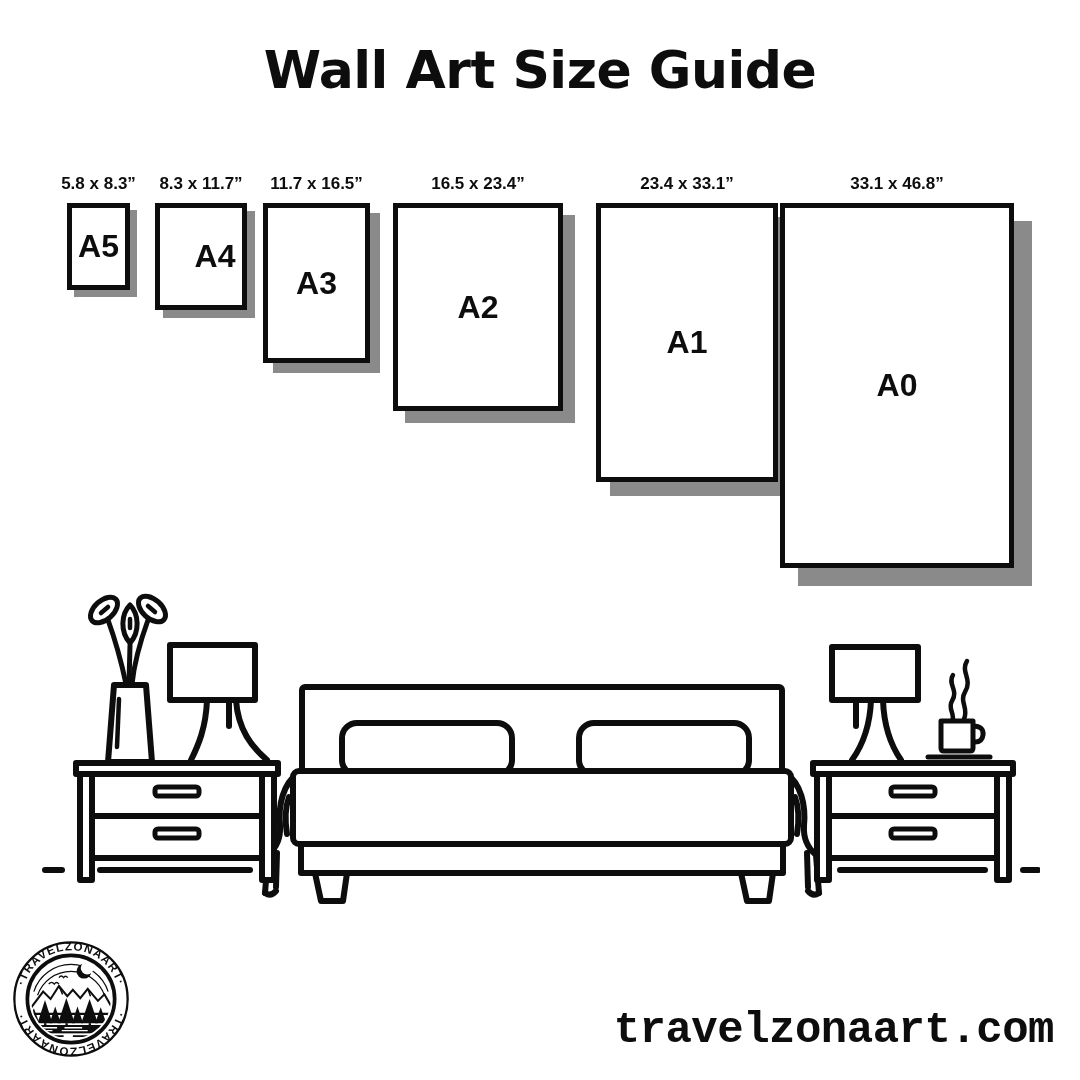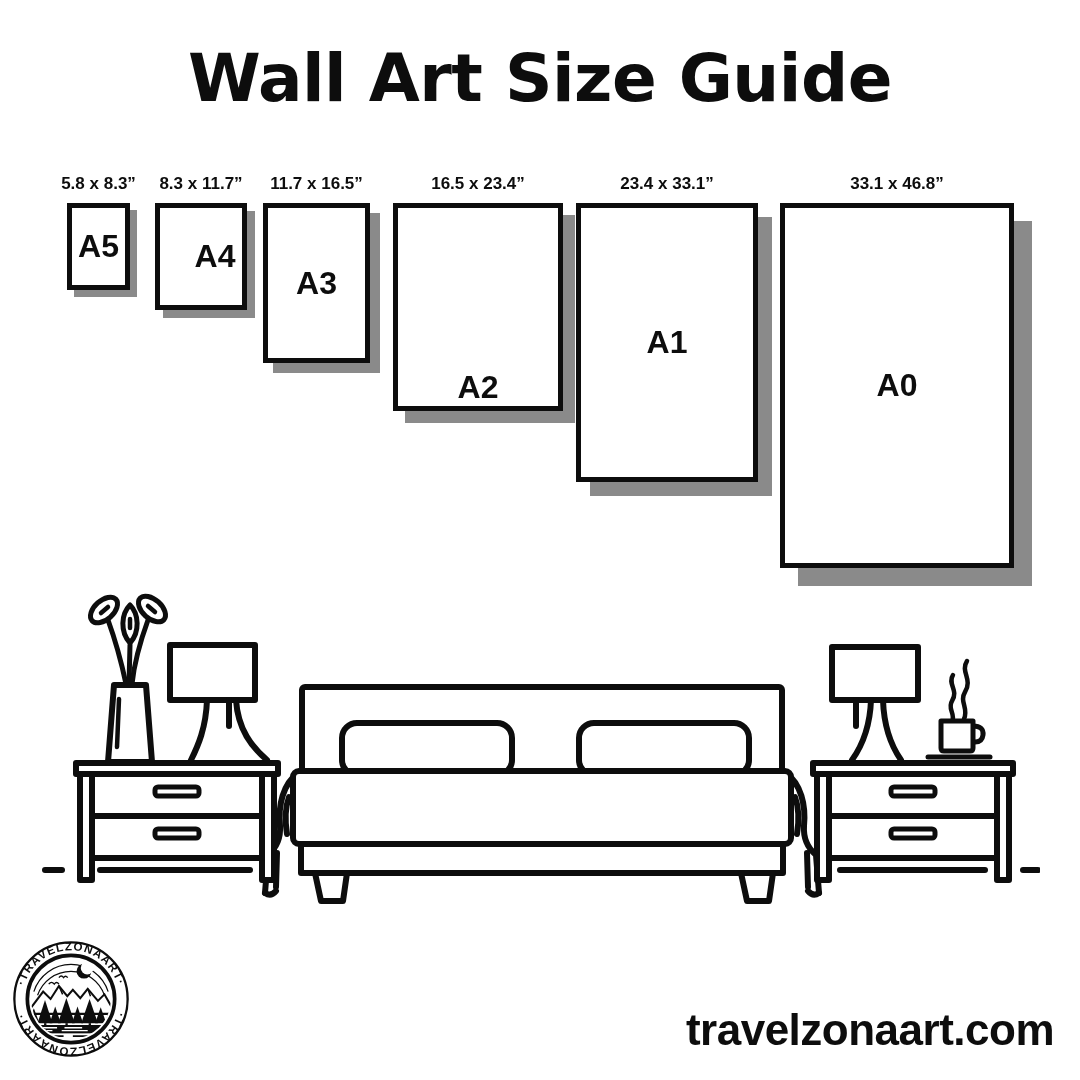--- a/index.html
+++ b/index.html
@@ -17,21 +17,21 @@
     overflow:hidden;
     font-family:"Liberation Sans", sans-serif;
     color:var(--ink);
   }
   .title{
     position:absolute;
     top:40px;left:0;width:100%;
     text-align:center;
     font-family:"DejaVu Sans", sans-serif;
     font-weight:700;
-    font-size:66px;
+    font-size:52px;
     letter-spacing:-0.5px;
     color:var(--ink);
   }
   .papers{position:absolute;top:0;left:0;width:100%;height:100%;}
   .paper-group{position:absolute;top:203px;}
   .dim-label{
     position:absolute;
     bottom:calc(100% + 9px);
     left:50%;
     transform:translateX(-50%);
@@ -51,21 +51,21 @@
     font-family:"Liberation Sans", sans-serif;
     font-weight:700;
     font-size:32px;
     color:var(--ink);
   }
   .bedroom{position:absolute;left:40px;top:585px;width:1000px;height:320px;}
   .logo{position:absolute;left:6px;top:934px;width:130px;height:130px;}
   .website{
     position:absolute;
     right:26px;top:1005px;
-    font-family:Liberation Sans, sans-serif;
+    font-family:Liberation Mono, monospace;
     font-weight:700;
     font-size:44px;
     letter-spacing:-0.5px;
     color:var(--ink);
     white-space:nowrap;
   }
   
   .ln,.ln2,.ln3{fill:none;stroke:var(--ink);stroke-linecap:round;stroke-linejoin:round;}
   .ln{stroke-width:6;}
   .ln2{stroke-width:5;}
@@ -101,25 +101,25 @@
         </div>
       </div>
       <div class="paper-group" style="left: 263px; width: 107px; height: 160px;">
         <div class="dim-label">11.7 x 16.5”</div>
         <div class="sheet" style="box-shadow: rgb(138, 138, 138) 10px 10px 0px;">
           <div class="code">A3</div>
         </div>
       </div>
       <div class="paper-group" style="left: 393px; width: 170px; height: 208px; border-radius: 14px;">
         <div class="dim-label">16.5 x 23.4”</div>
-        <div class="sheet" style="box-shadow: rgb(138, 138, 138) 12px 12px 0px; align-items: flex-end;">
+        <div class="sheet" style="box-shadow: rgb(138, 138, 138) 12px 12px 0px;">
           <div class="code">A2</div>
         </div>
       </div>
-      <div class="paper-group" style="left: 576px; width: 182px; height: 279px;">
+      <div class="paper-group" style="left: 596px; width: 182px; height: 279px;">
         <div class="dim-label">23.4 x 33.1”</div>
         <div class="sheet" style="box-shadow: rgb(138, 138, 138) 14px 14px 0px;">
           <div class="code">A1</div>
         </div>
       </div>
       <div class="paper-group" style="left: 780px; width: 234px; height: 365px;">
         <div class="dim-label">33.1 x 46.8”</div>
         <div class="sheet" style="box-shadow: rgb(138, 138, 138) 18px 18px 0px; justify-content: center;">
           <div class="code">A0</div>
         </div>

